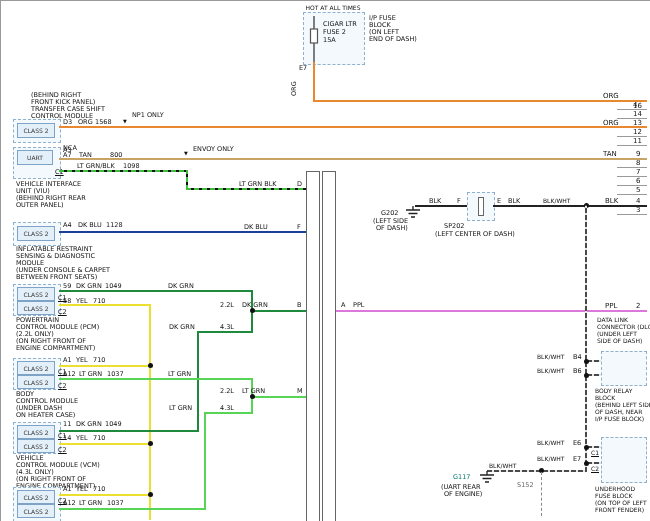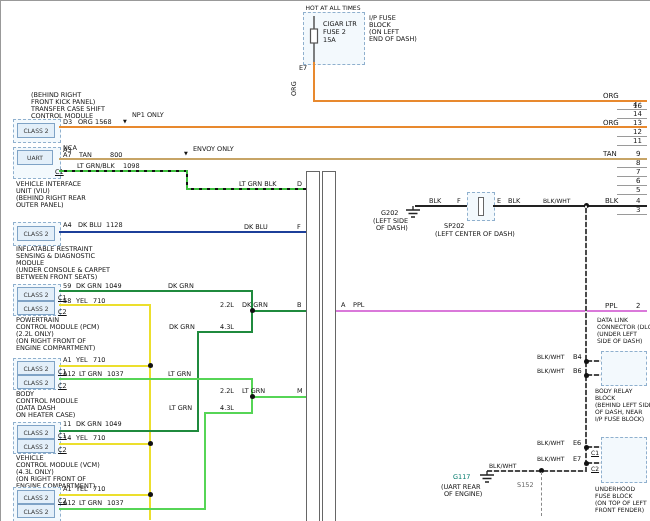--- a/index.html
+++ b/index.html
@@ -190,21 +190,21 @@
   <span class="lbl s65" style="left:62px;top:369px;">A12</span>
   <span class="lbl s65" style="left:78px;top:369px;">LT GRN</span>
   <span class="lbl s65" style="left:106px;top:369px;">1037</span>
   <span class="lbl s65 u" style="left:57px;top:381px;">C2</span>
   <div class="wh yel" style="left:58px;top:364px;width:92px;"></div>
   <div class="dot" style="left:147px;top:362px;"></div>
   <div class="wh ltg" style="left:58px;top:377px;width:194px;"></div>
   <span class="lbl s65" style="left:167px;top:369px;">LT GRN</span>
   <span class="lbl s65" style="left:15px;top:389px;">BODY</span>
   <span class="lbl s65" style="left:15px;top:396px;">CONTROL MODULE</span>
-  <span class="lbl s65" style="left:15px;top:403px;">(DATA DASH</span>
+  <span class="lbl s65" style="left:15px;top:403px;">(UNDER DASH</span>
   <span class="lbl s65" style="left:15px;top:410px;">ON HEATER CASE)</span>
 
   <div class="wv ltg" style="left:250px;top:377px;height:36px;"></div>
   <div class="wh ltg" style="left:250px;top:395px;width:55px;"></div>
   <div class="wh ltg" style="left:203px;top:411px;width:49px;"></div>
   <div class="wv ltg" style="left:203px;top:411px;height:98px;"></div>
   <div class="dot" style="left:249px;top:393px;"></div>
   <span class="lbl s65" style="left:219px;top:386px;">2.2L</span>
   <span class="lbl s65" style="left:241px;top:386px;">LT GRN</span>
   <span class="lbl s65" style="left:296px;top:386px;">M</span>

